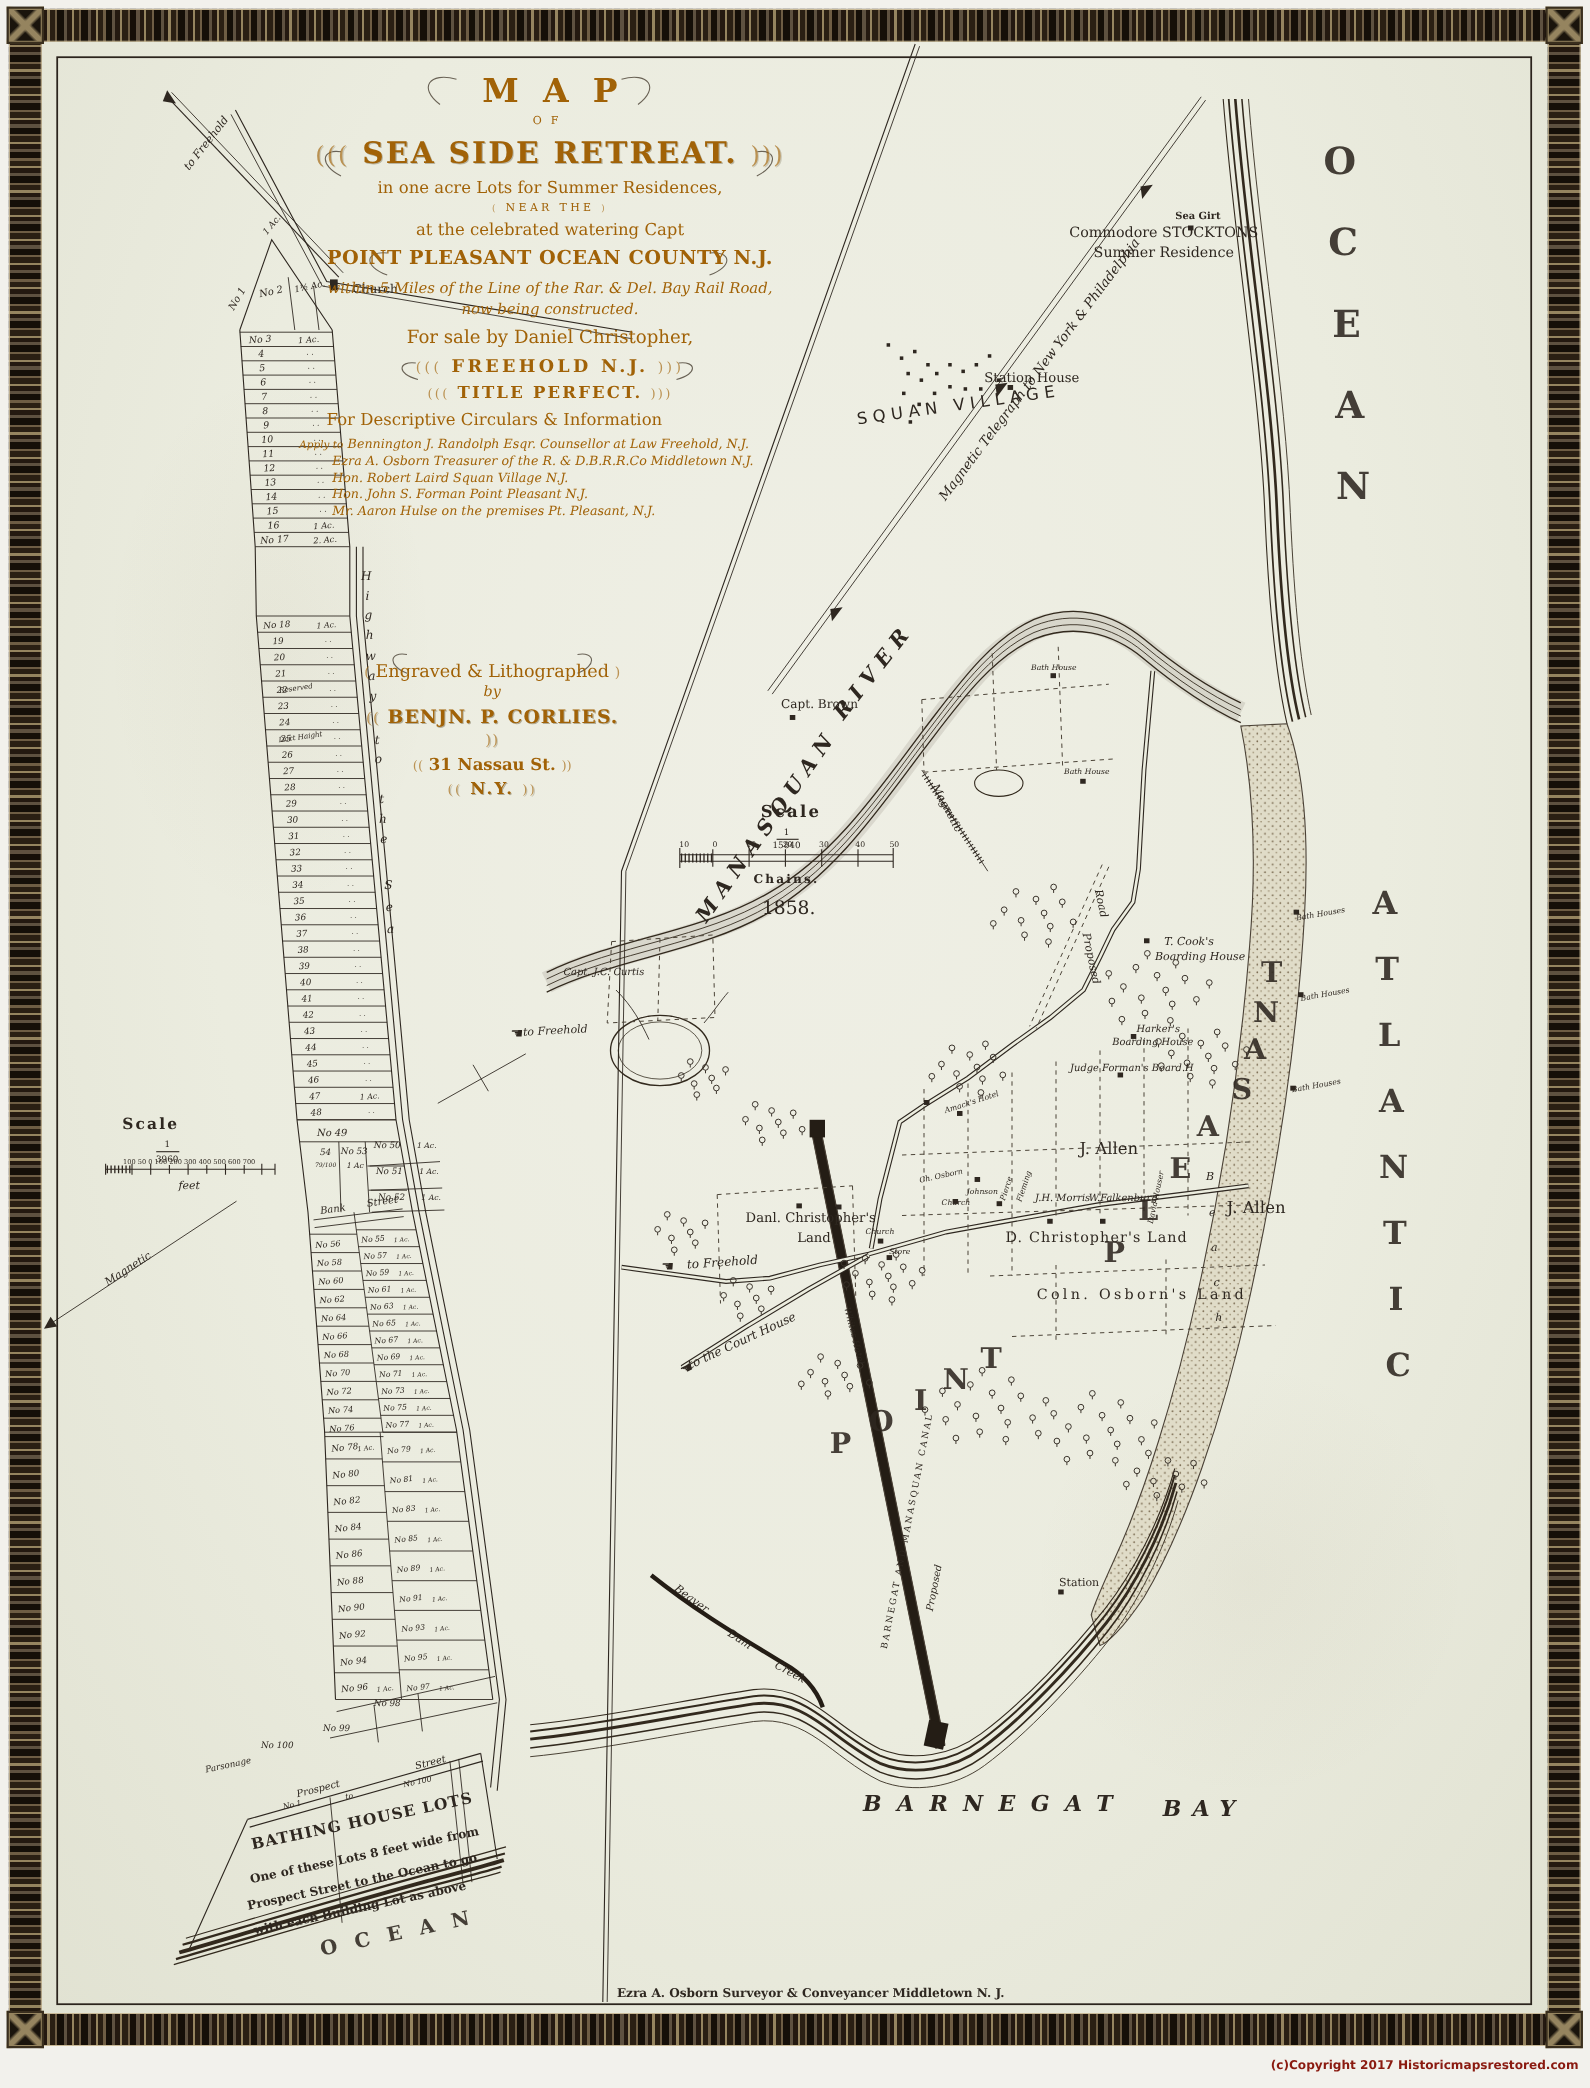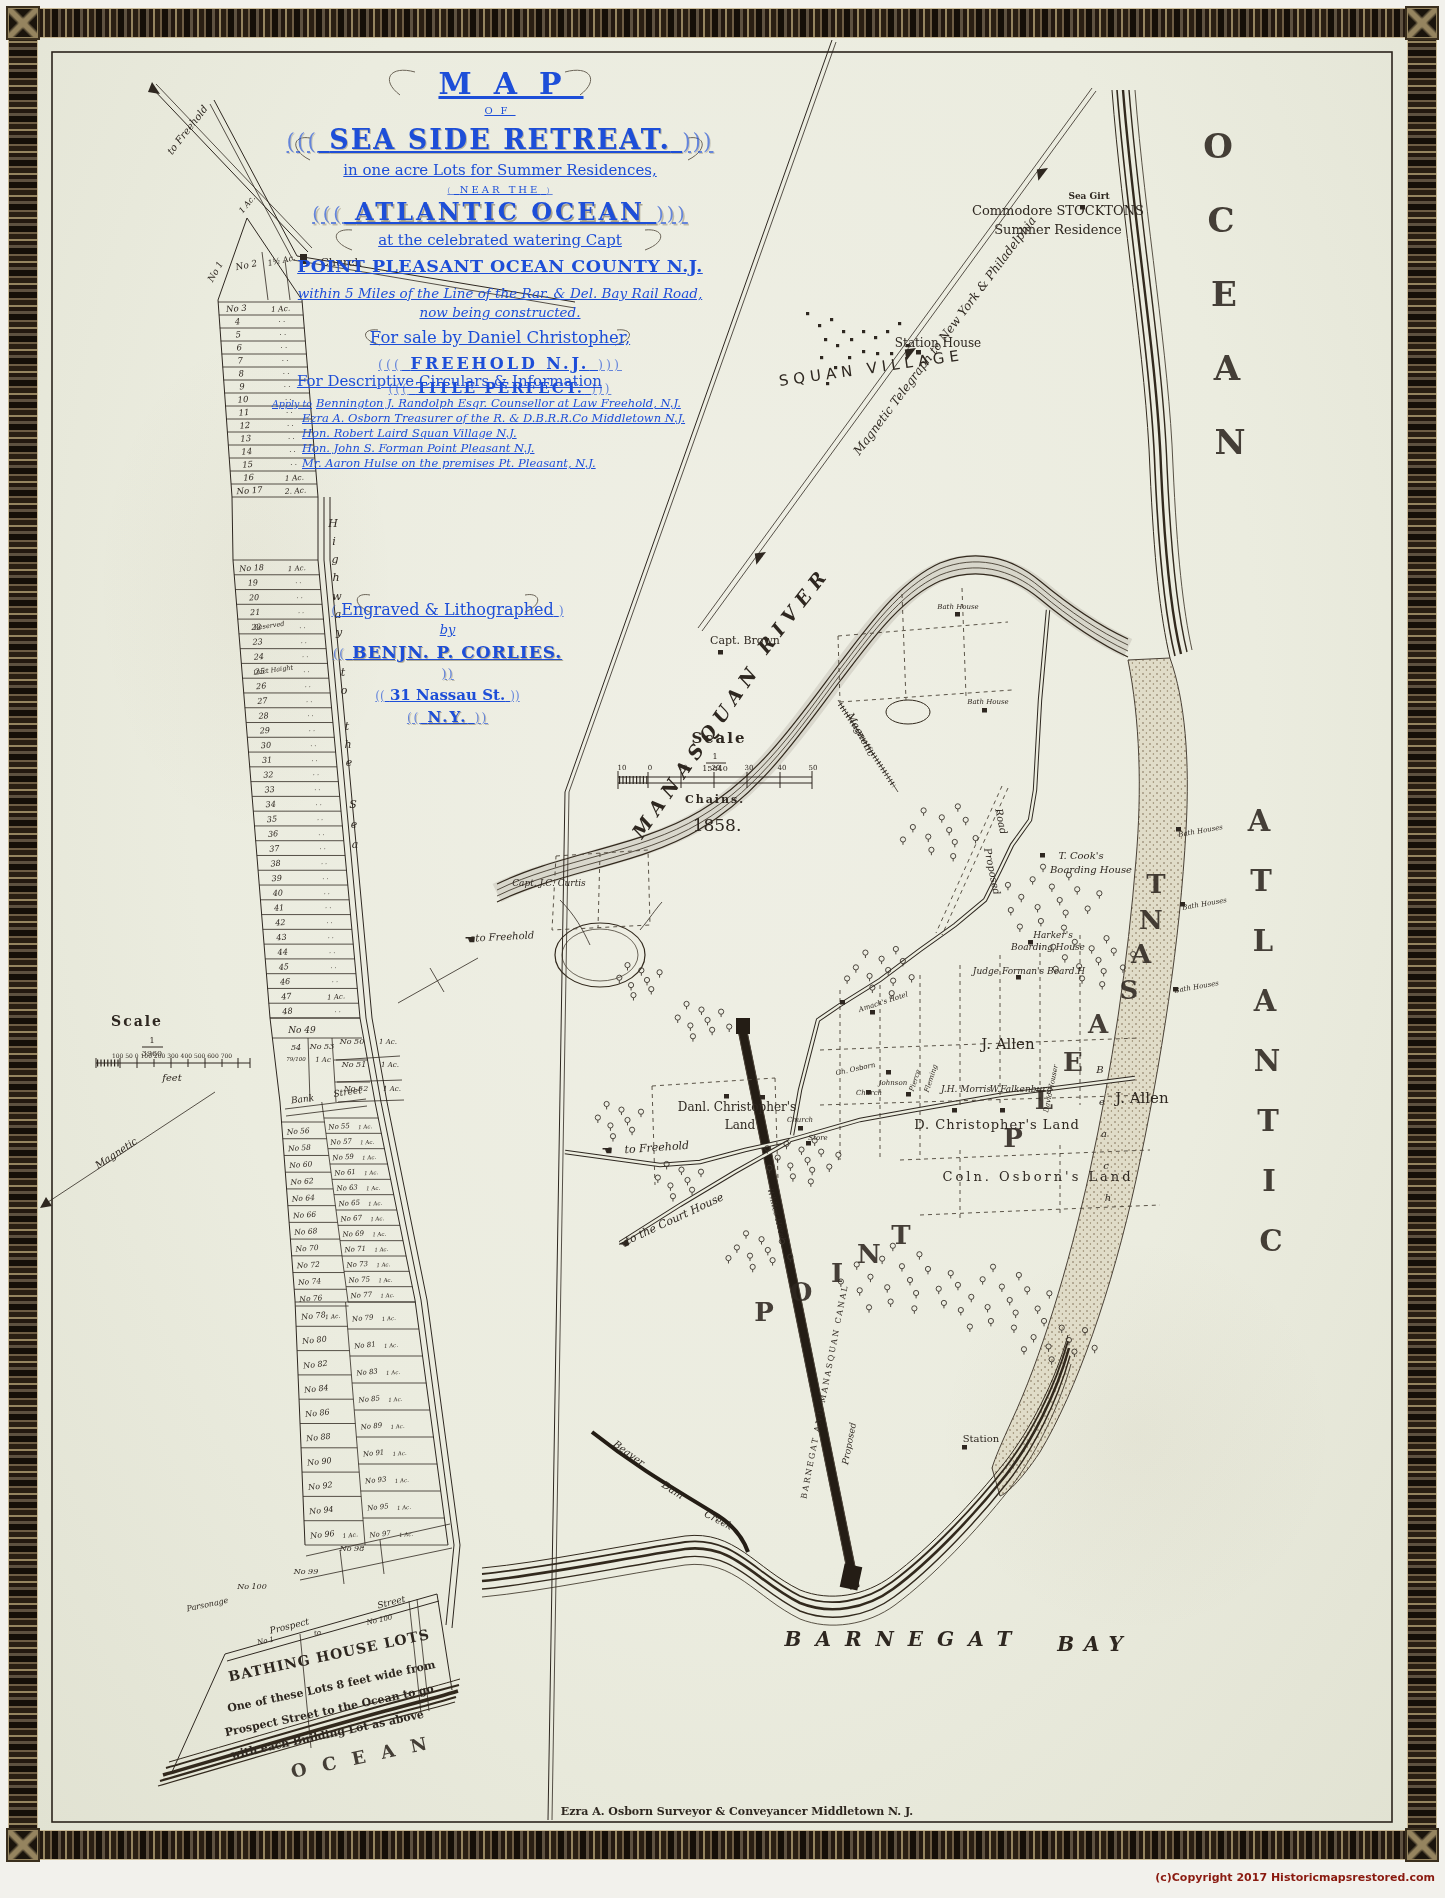--- a/index.html
+++ b/index.html
@@ -33,21 +33,21 @@
   .riv{font-family:"DejaVu Serif",serif;font-style:italic;font-weight:bold;fill:#3a332b;}
   .bay{font-family:"DejaVu Serif",serif;font-style:italic;font-weight:bold;fill:#2e2720;}
   .ln{stroke:#2e2720;stroke-width:1;fill:none;}
   .lnt{stroke:#2e2720;stroke-width:.8;fill:none;}
   .dash{stroke:#4a4236;stroke-width:.9;fill:none;stroke-dasharray:4 4;}
   .shore{stroke:#32291d;fill:none;}
   .roadA{stroke:#2e2720;stroke-width:4.4;fill:none;}
   .roadB{stroke:#eceddf;stroke-width:2.4;fill:none;}
   .flour{stroke:#4a4134;stroke-width:1;fill:none;opacity:.8;}
   
-  .blk{position:absolute;z-index:3;text-align:center;color:#1d4ed8;text-decoration:underline;}
+  .blk{position:absolute;z-index:3;text-align:center;color:#a16207;}
   #titleblock{left:280px;top:66px;width:440px;}
   .t-map{font-size:30px;font-weight:bold;letter-spacing:22px;padding-left:22px;}
   .t-of{font-size:10px;letter-spacing:8px;margin-top:4px;}
   .t-name{font-size:27px;font-weight:bold;letter-spacing:2px;margin-top:8px;text-shadow:1px 1px 0 #b9b5a2;}
   .t-sub1{font-size:15px;margin-top:6px;}
   .t-near{font-size:10px;letter-spacing:3px;margin-top:5px;}
   .t-ocean{font-size:24px;font-weight:bold;letter-spacing:3px;margin-top:2px;text-shadow:1.5px 1.5px 0 #a9a28c;}
   .t-sub2{font-size:15px;margin-top:5px;}
   .t-place{font-size:17.5px;font-weight:bold;letter-spacing:.5px;margin-top:7px;}
   .t-sub3{font-size:13.5px;font-style:italic;margin-top:9px;}
@@ -992,21 +992,20 @@
       <text x="737" y="1815" font-size="11" class="t bd">Ezra A. Osborn Surveyor &amp; Conveyancer Middletown N. J.</text>
     </g>
 </svg>
 
 <div id="titleblock" class="blk">
   <div class="t-map">MAP</div>
   <div class="t-of">OF</div>
   <div class="t-name"><span class="deco">(((</span> <span>SEA SIDE RETREAT.</span> <span class="deco">)))</span></div>
   <div class="t-sub1">in one acre Lots for Summer Residences,</div>
   <div class="t-near"><span class="deco">(</span> <span>NEAR THE</span> <span class="deco">)</span></div>
-  <div class="t-ocean"><span class="deco">(((</span> <span>ATLANTIC OCEAN</span> <span class="deco">)))</span></div>
   <div class="t-sub2">at the celebrated watering Capt</div>
   <div class="t-place">POINT PLEASANT OCEAN COUNTY N.J.</div>
   <div class="t-sub3">within 5 Miles of the Line of the Rar. &amp; Del. Bay Rail Road,</div>
   <div class="t-sub4">now being constructed.</div>
   <div class="t-sale">For sale by Daniel Christopher,</div>
   <div class="t-freehold"><span class="deco">(((</span> <span>FREEHOLD N.J.</span> <span class="deco">)))</span></div>
   <div class="t-perfect"><span class="deco">(((</span> <span>TITLE PERFECT.</span> <span class="deco">)))</span></div>
 </div>
 
 <div id="circulars" class="blk">

